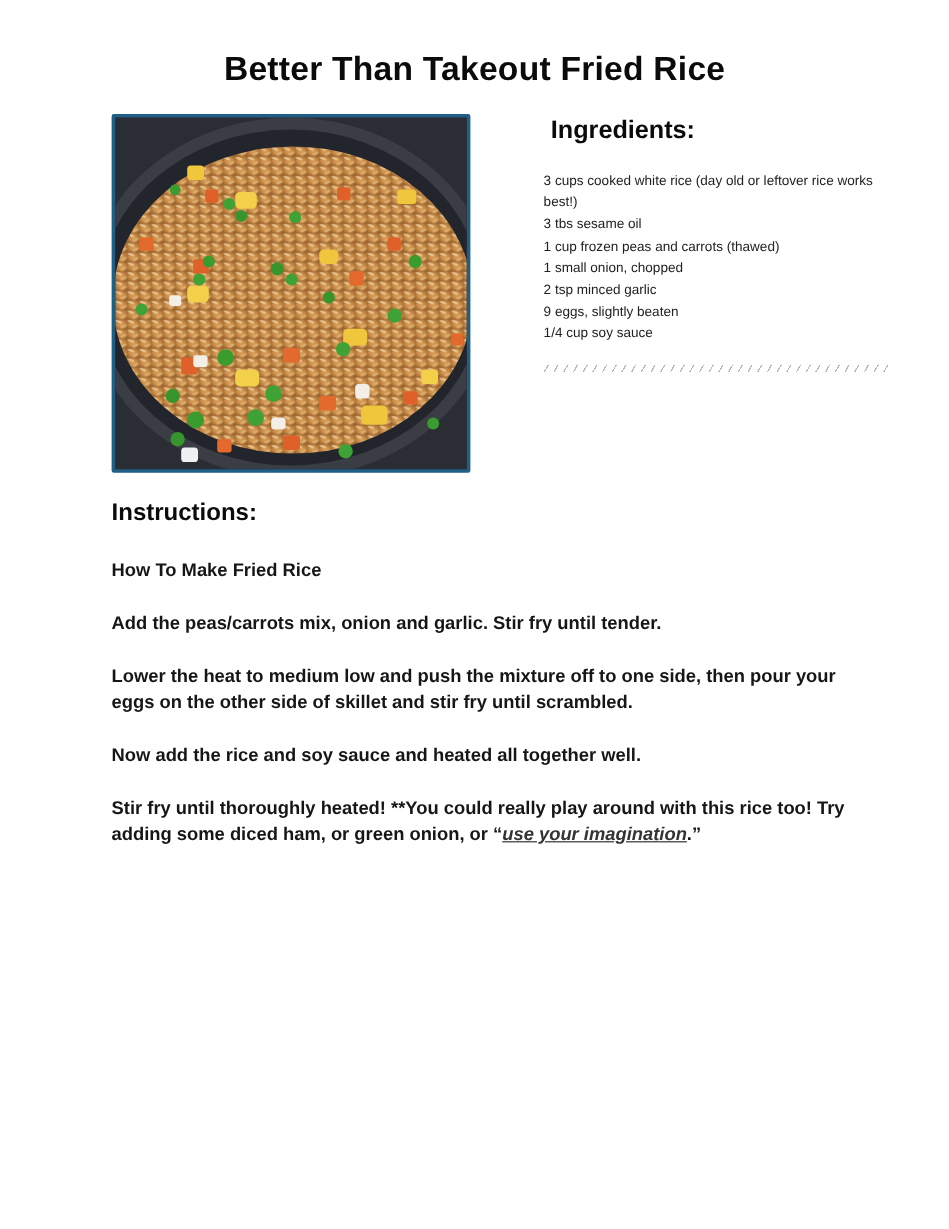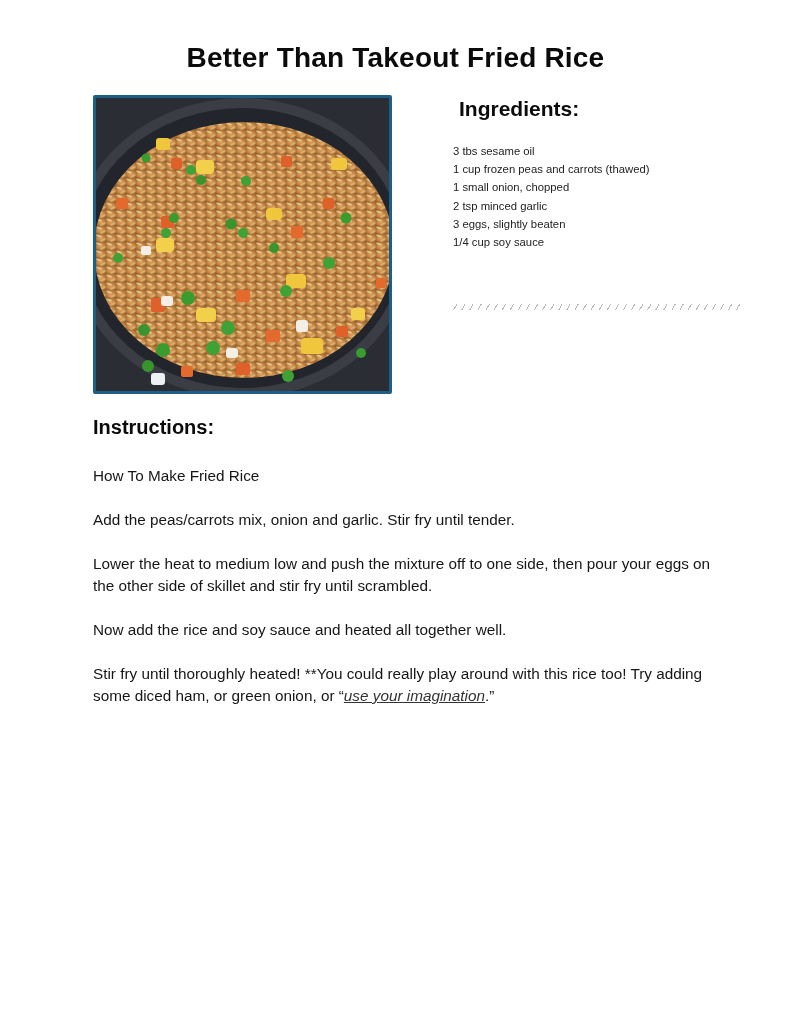--- a/index.html
+++ b/index.html
@@ -90,20 +90,21 @@
       position: absolute;
       left: 93px;
       top: 465px;
       width: 620px;
       font-size: 15.3px;
       line-height: 22px;
       color: #161616;
     }
     .instructions p {
       margin: 0 0 22px 0;
+      font-weight: bold;
     }
     .instructions .emph {
       font-style: italic;
       text-decoration: underline;
       color: #333333;
     }
   </style>
 </head>
 <body>
 
@@ -183,25 +184,26 @@
       <rect x="55" y="275" width="14" height="12" rx="3" fill="#eef1f2"></rect>
       <rect x="130" y="250" width="12" height="10" rx="3" fill="#f3efe6"></rect>
       <rect x="45" y="148" width="10" height="9" rx="2" fill="#f3efe6"></rect>
     </g>
   </svg>
 </div>
 
 <h2 class="ingredients-heading">Ingredients:</h2>
 
 <ul class="ingredients-list">
+  <li>3 cups cooked white rice (day old or leftover rice works best!)</li>
   <li>3 tbs sesame oil</li>
   <li>1 cup frozen peas and carrots (thawed)</li>
   <li>1 small onion, chopped</li>
   <li>2 tsp minced garlic</li>
-  <li>3 eggs, slightly beaten</li>
+  <li>9 eggs, slightly beaten</li>
   <li>1/4 cup soy sauce</li>
 </ul>
 
 <div class="squiggle"></div>
 
 <h2 class="instructions-heading">Instructions:</h2>
 
 <div class="instructions">
   <p>How To Make Fried Rice</p>
   <p>Add the peas/carrots mix, onion and garlic. Stir fry until tender.</p>

